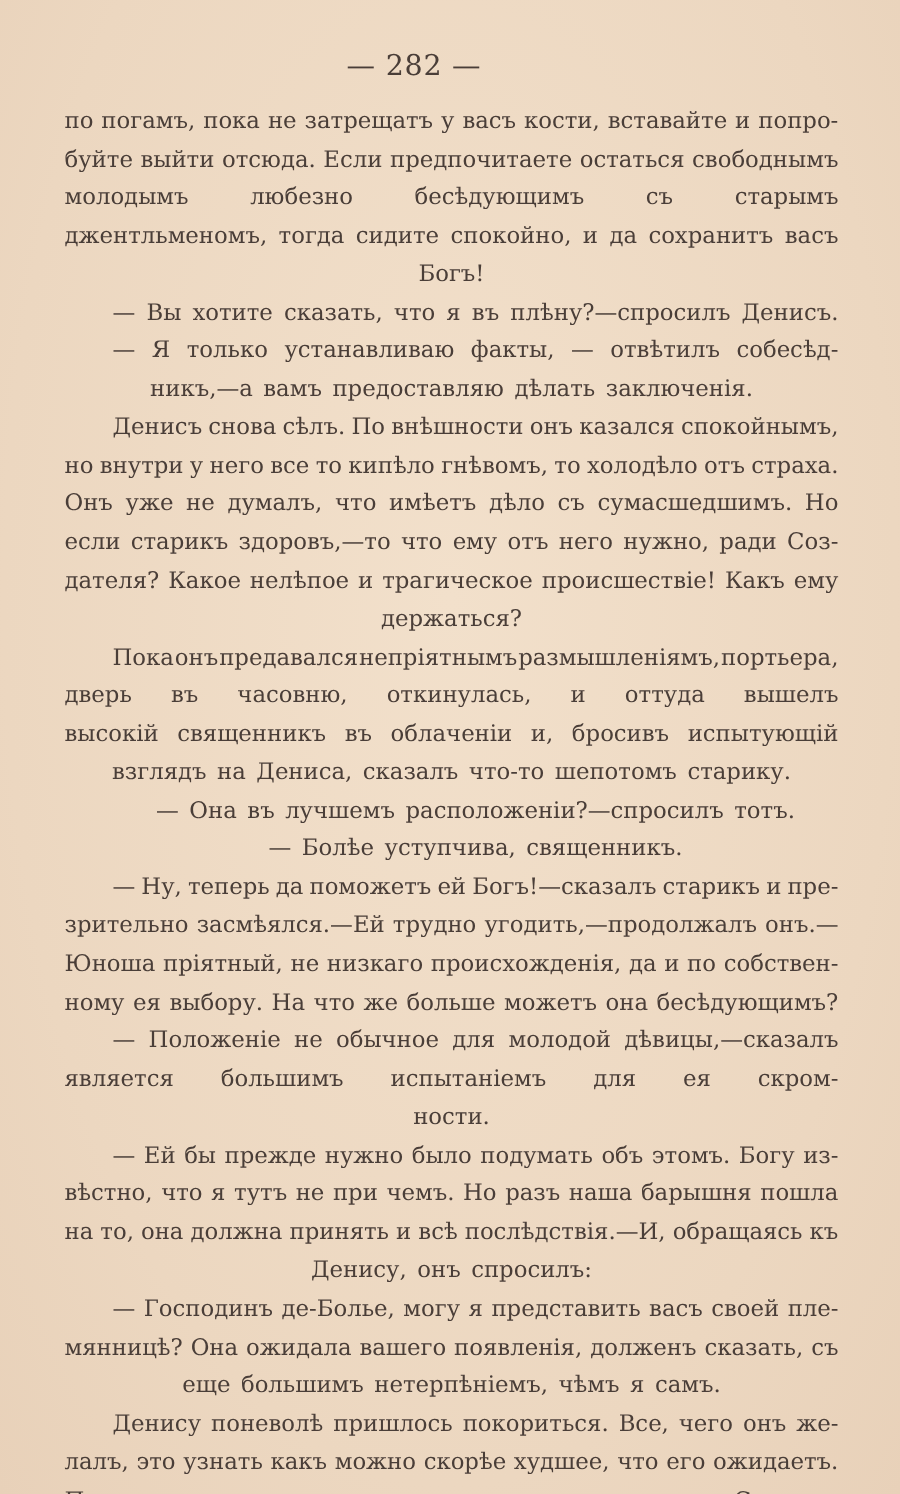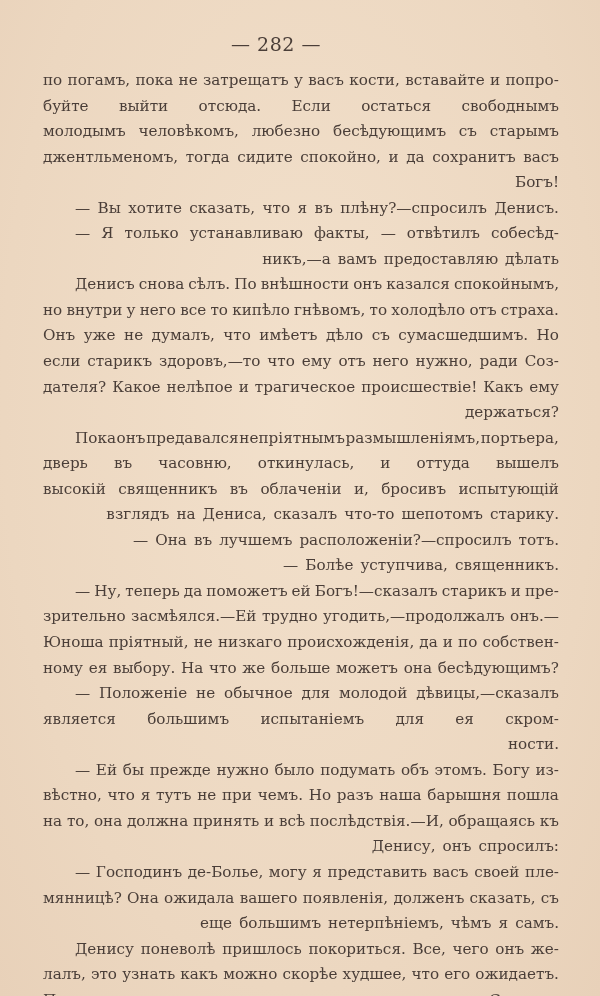--- a/index.html
+++ b/index.html
@@ -20,21 +20,21 @@
     font-size:15.2px;
   }
   .line {
     height:25.55px; line-height:25.55px;
     text-align: justify; text-align-last: justify;
     white-space: nowrap; overflow: visible;
     display:flex; justify-content:space-between;
   }
   .line span.w { display:inline-block; }
   .line.indent { padding-left:32px; }
-  .line.last { justify-content:flex-end; gap:7px; }
+  .line.last { justify-content:center; gap:7px; }
 </style>
 </head>
 <body>
 
 <div class="page-number">— 282 —</div>
 
 <div class="text" id="text">
     <div class="line">
       <span class="w">по</span>
       <span class="w">погамъ,</span>
@@ -46,26 +46,26 @@
       <span class="w">кости,</span>
       <span class="w">вставайте</span>
       <span class="w">и</span>
       <span class="w">попро-</span>
     </div>
     <div class="line">
       <span class="w">буйте</span>
       <span class="w">выйти</span>
       <span class="w">отсюда.</span>
       <span class="w">Если</span>
+      <span class="w">предпочитаете</span>
       <span class="w">остаться</span>
       <span class="w">свободнымъ</span>
     </div>
     <div class="line">
       <span class="w">молодымъ</span>
-      <span class="w">человѣкомъ,</span>
       <span class="w">любезно</span>
       <span class="w">бесѣдующимъ</span>
       <span class="w">съ</span>
       <span class="w">старымъ</span>
     </div>
     <div class="line">
       <span class="w">джентльменомъ,</span>
       <span class="w">тогда</span>
       <span class="w">сидите</span>
       <span class="w">спокойно,</span>
@@ -96,20 +96,21 @@
       <span class="w">факты,</span>
       <span class="w">—</span>
       <span class="w">отвѣтилъ</span>
       <span class="w">собесѣд-</span>
     </div>
     <div class="line last">
       <span class="w">никъ,—а</span>
       <span class="w">вамъ</span>
       <span class="w">предоставляю</span>
       <span class="w">дѣлать</span>
+      <span class="w">заключенія.</span>
     </div>
     <div class="line indent">
       <span class="w">Денисъ</span>
       <span class="w">снова</span>
       <span class="w">сѣлъ.</span>
       <span class="w">По</span>
       <span class="w">внѣшности</span>
       <span class="w">онъ</span>
       <span class="w">казался</span>
       <span class="w">спокойнымъ,</span>

